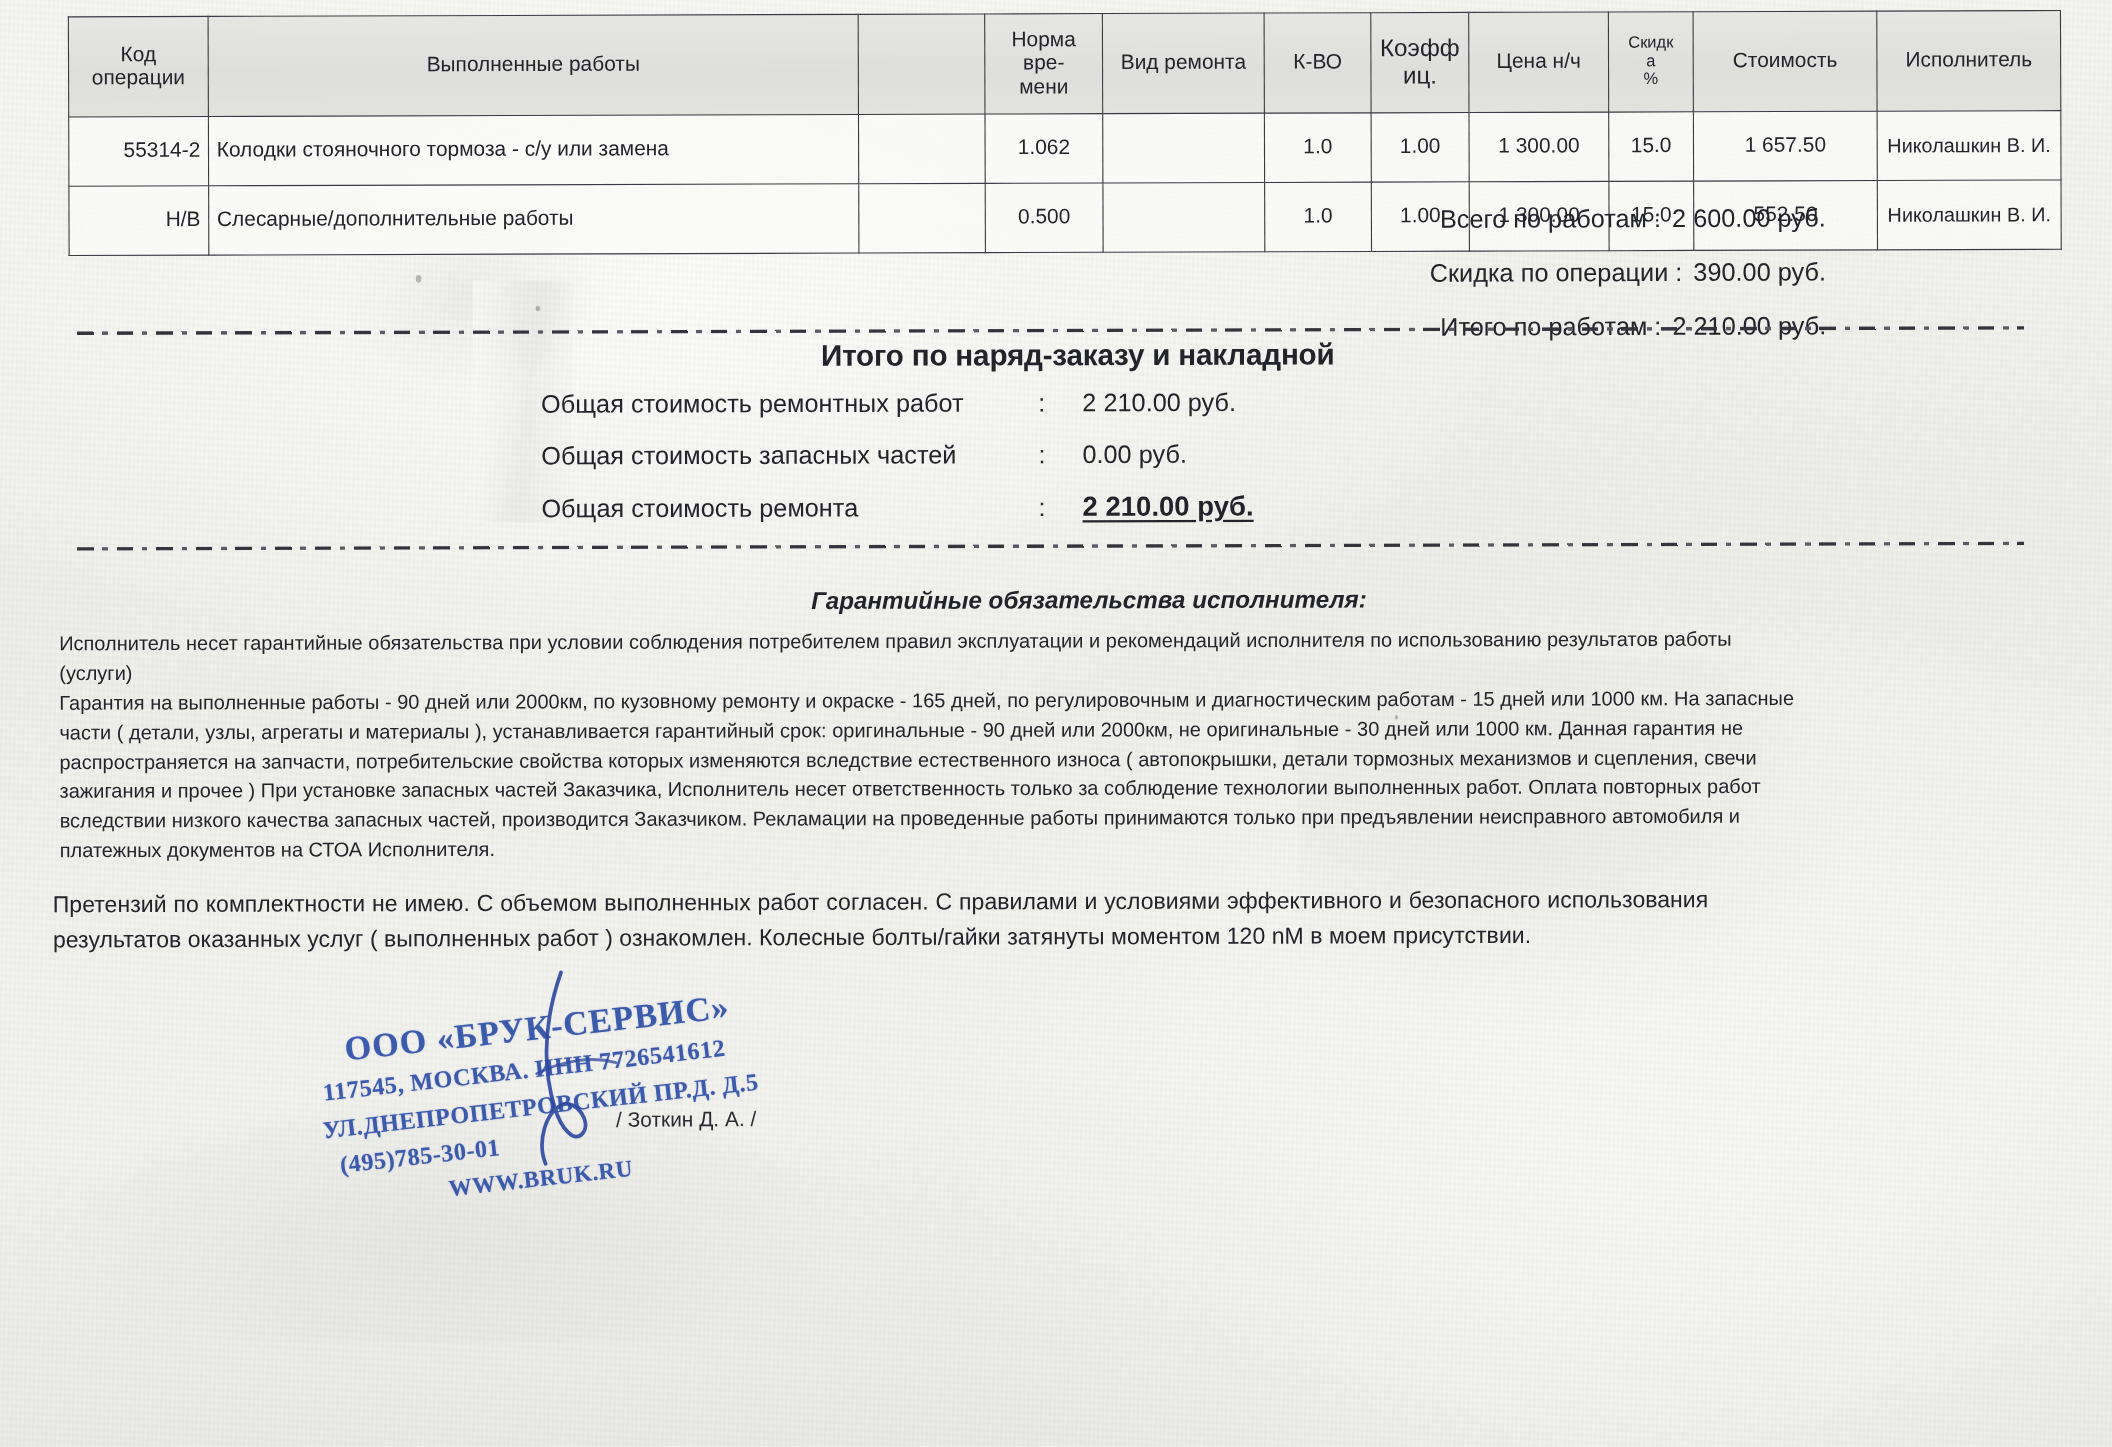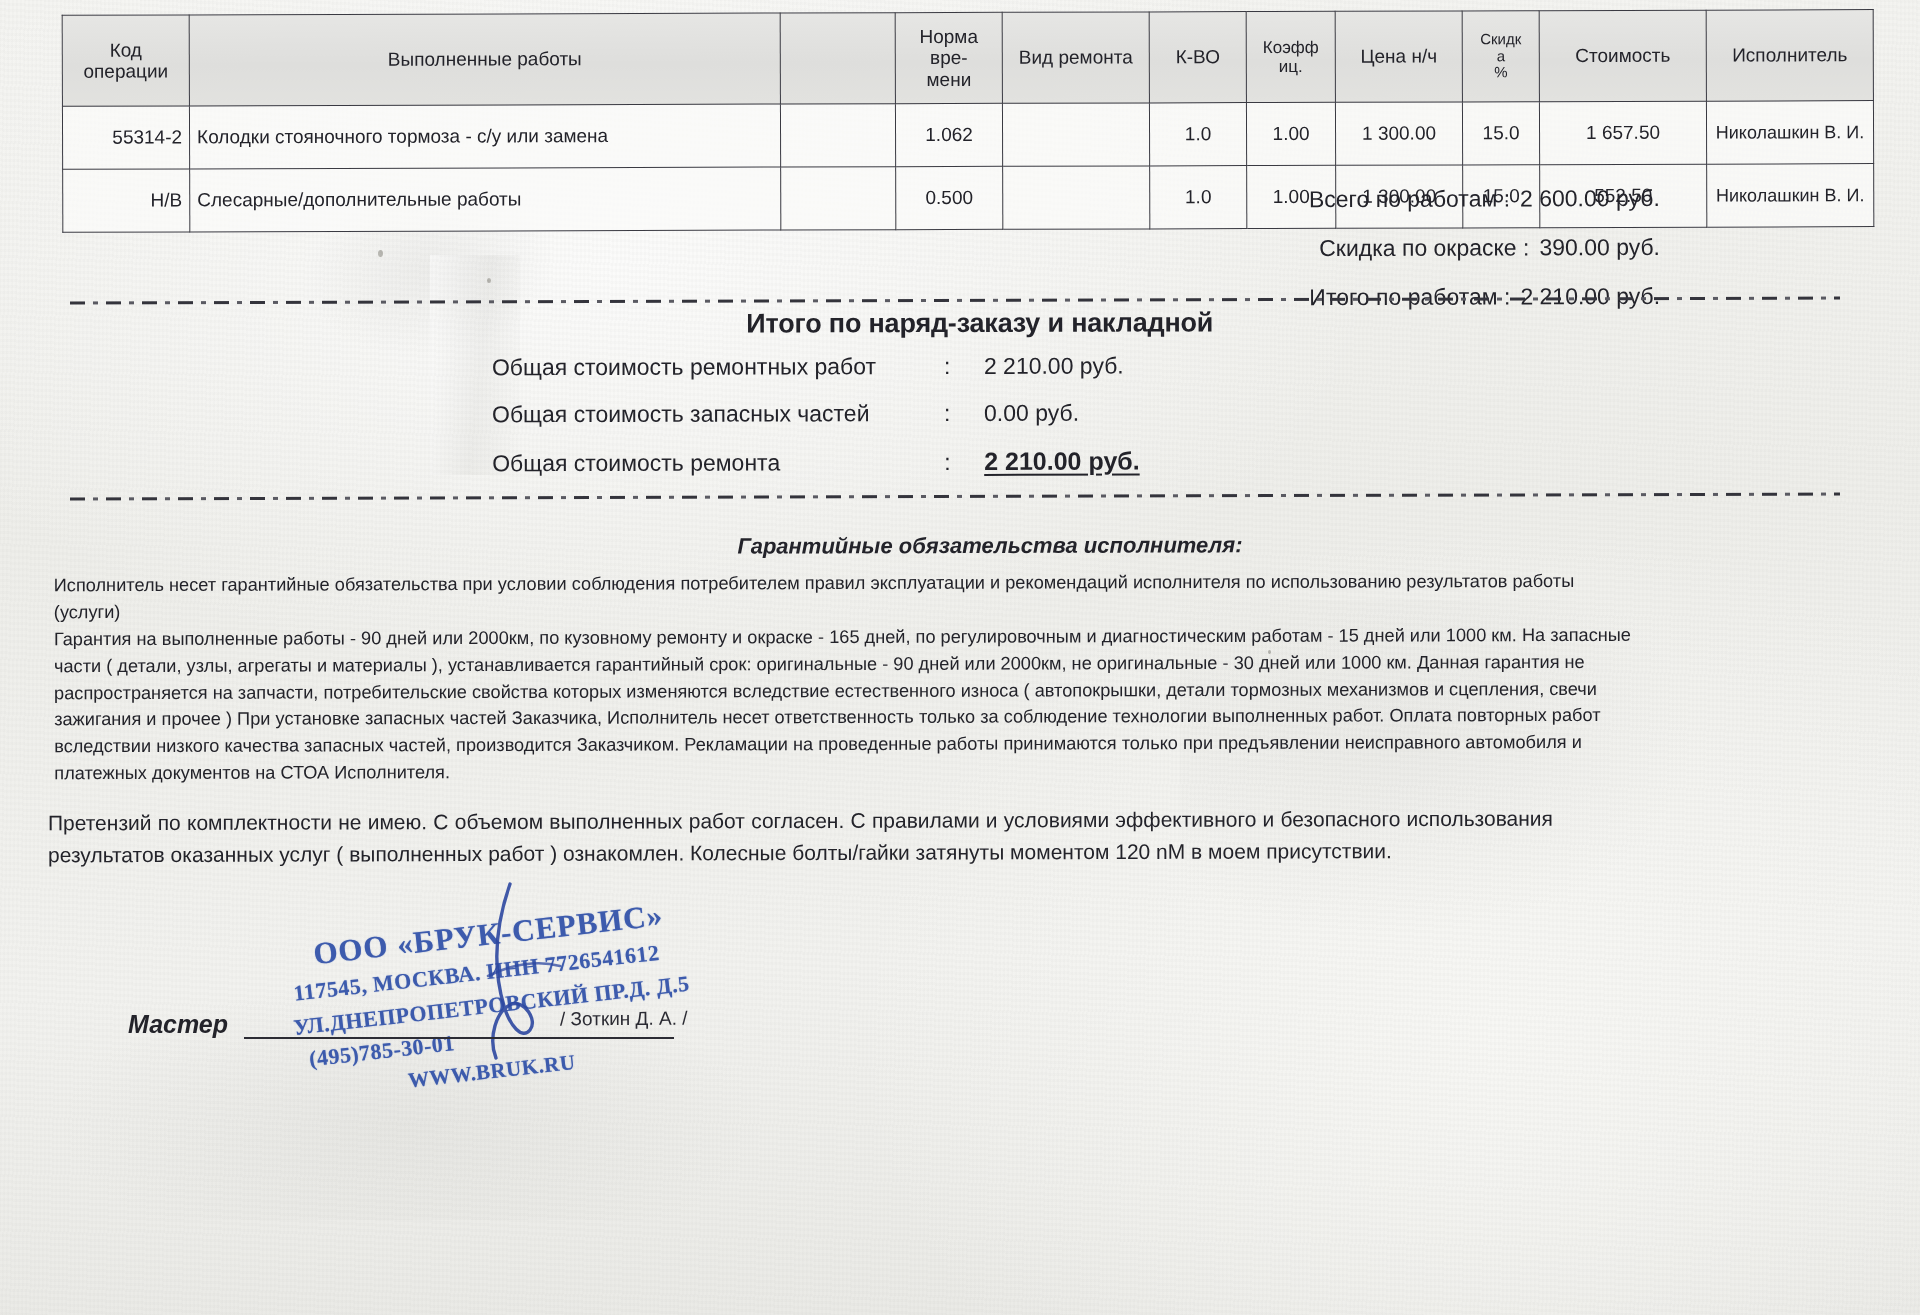--- a/index.html
+++ b/index.html
@@ -81,21 +81,21 @@
   table.works tbody td {
     height: 54px;
     background: rgba(250,250,248,0.45);
   }
   .c-code    { width: 112px; text-align: right; }
   .c-work    { width: 576px; text-align: left; padding-left: 16px; }
   .c-blank   { width: 100px; }
   .c-norm    { width: 92px;  text-align: center; }
   .c-repair  { width: 132px; text-align: center; }
   .c-qty     { width: 82px;  text-align: center; }
-  .c-coef    { width: 74px;  text-align: center; font-size: 17px; }
+  .c-coef    { width: 74px;  text-align: center; font-size: 22px; }
   .c-price   { width: 112px; text-align: center; }
   .c-disc    { width: 62px;  text-align: center; font-size: 15px; }
   .c-sum     { width: 152px; text-align: center; }
   .c-exec    { width: 152px; text-align: center; }
   td.c-code, td.c-norm, td.c-qty, td.c-coef, td.c-price, td.c-disc, td.c-sum { font-size: 19px; }
   td.c-exec  { font-size: 18px; line-height: 1.15; }
   td.c-work  { font-size: 19px; }
 
   
   #works-totals {
@@ -347,21 +347,21 @@
     </tbody>
   </table>
 </div>
 
 <div id="works-totals">
   <div class="trow">
     <span class="tlabel">Всего по работам :</span>
     <span class="tval">2 600.00  руб.</span>
   </div>
   <div class="trow">
-    <span class="tlabel">Скидка по окраске :</span>
+    <span class="tlabel">Скидка по операции :</span>
     <span class="tval">390.00 руб.</span>
   </div>
   <div class="trow">
     <span class="tlabel">Итого по работам :</span>
     <span class="tval">2 210.00 руб.</span>
   </div>
 </div>
 
 <div class="dash-sep" id="dash-sep-1"></div>
 
@@ -405,19 +405,15 @@
   <div class="sline s4">(495)785-30-01</div>
   <div class="sline s5">WWW.BRUK.RU</div>
 </div>
 
 <svg id="signature-stroke" viewBox="0 0 140 200" xmlns="http://www.w3.org/2000/svg">
   <path d="M58 4 C 44 44, 40 86, 52 126 C 58 146, 70 160, 78 150 C 86 140, 72 120, 60 124 C 44 130, 36 158, 44 178" fill="none" stroke="#2c47a0" stroke-width="3.4" stroke-linecap="round" opacity="0.9"></path>
   <path d="M36 96 C 60 84, 86 80, 108 86" fill="none" stroke="#2c47a0" stroke-width="2.6" stroke-linecap="round" opacity="0.75"></path>
 </svg>
 
 <div id="signatures">
-  <div class="sig-block" id="sig-master">
-    <span class="sig-label">Мастер</span>
-    <span class="sig-line"></span>
-  </div>
 </div>
 
 <div id="master-name">/ Зоткин Д. А. /</div>
 
 </body></html>

